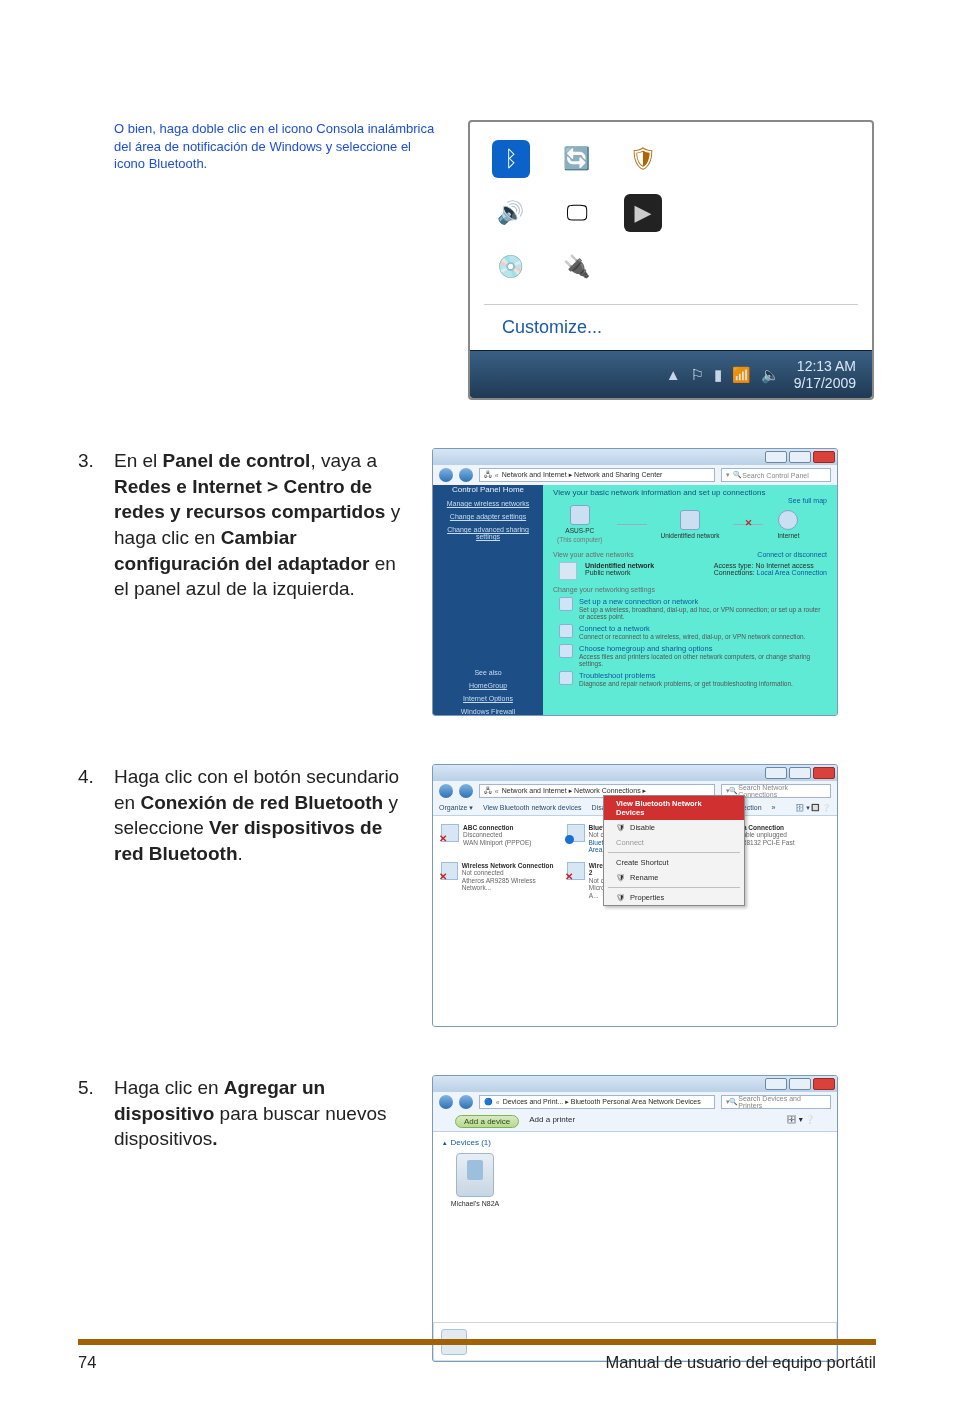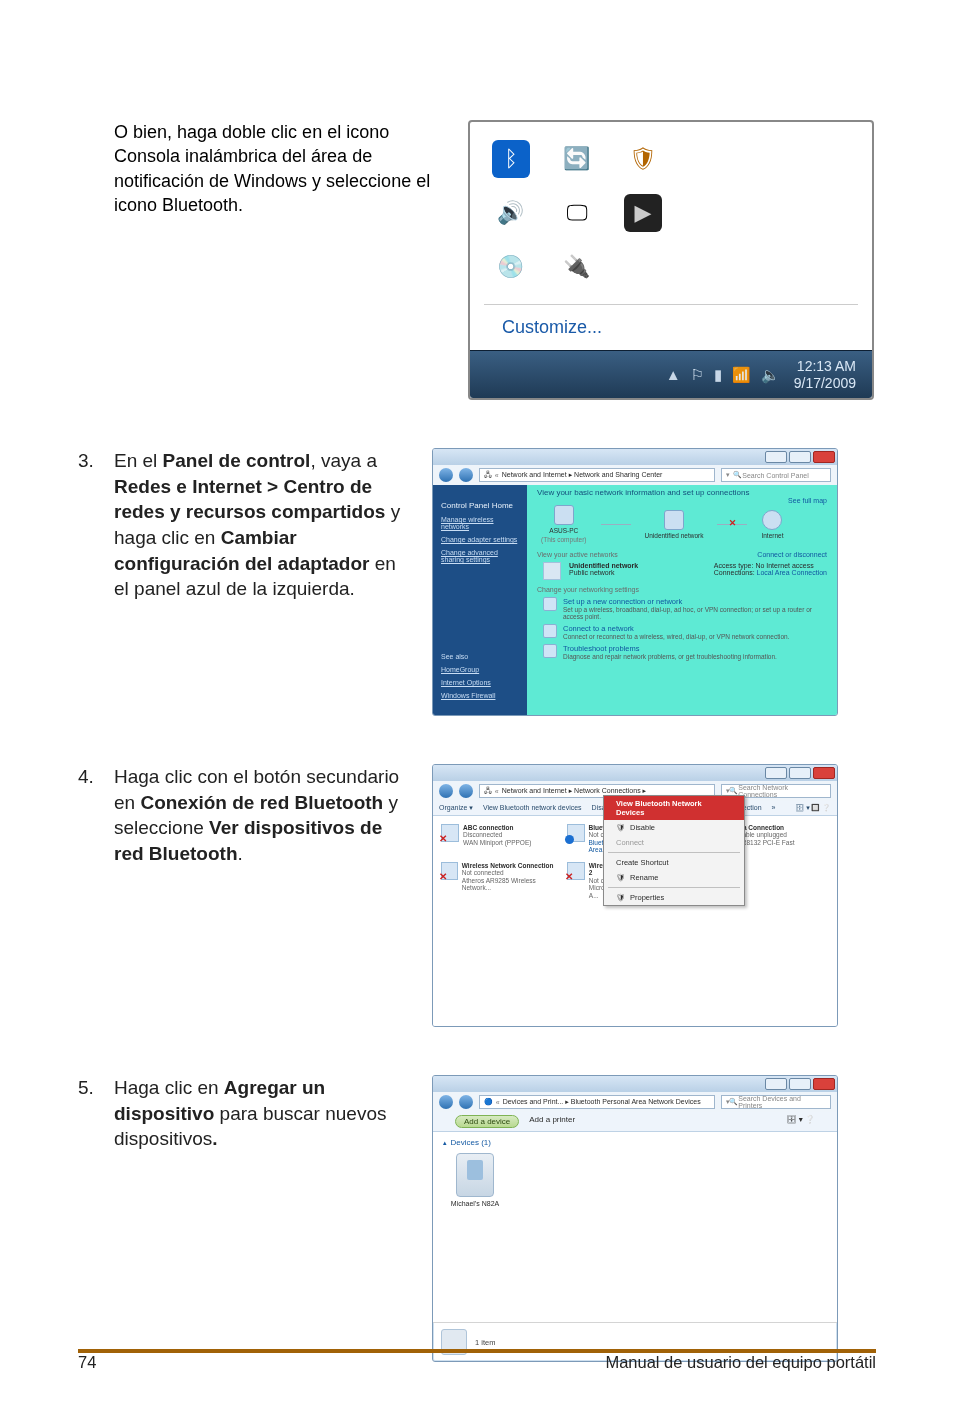--- a/index.html
+++ b/index.html
@@ -25,23 +25,23 @@
     .row .text {
       flex: 0 0 326px;
       font-size: 19px;
       line-height: 1.35;
       color: #222;
       display: flex;
       gap: 16px;
     }
     .row .intro-text {
       flex: 0 0 326px;
-      font-size: 18px;
+      font-size: 13px;
       line-height: 1.35;
-      color: #000000;
+      color: #1d4ed8;
       margin-left: 36px;
     }
     .num {
       flex: 0 0 20px;
       font-size: 19px;
     }
     .txtbody { flex: 1; }
     .row .screenshot {
       flex: 0 0 406px;
     }
@@ -116,25 +116,25 @@
       padding: 3px 6px; background:#eef4fa;
     }
     .navbtn { width:14px;height:14px;border-radius:50%;background:linear-gradient(#7fb4e6,#2f72b3); }
     .crumb { flex:1; background:#fff; border:1px solid #9fb6cd; height:14px; padding:1px 4px; font-size:7px; display:flex; align-items:center; gap:3px; }
     .searchbox { width:110px; background:#fff; border:1px solid #9fb6cd; height:14px; font-size:7px; color:#888; padding:1px 4px; display:flex;align-items:center;}
     .sep { color:#7a7a7a; }
 
     
     .nsc-body { display:flex; min-height: 230px; }
     .nsc-left {
-      width: 94px;
+      width: 110px;
       background:#1d4e86;
       color:#c8ddf4;
-      padding: 16px 8px;
-      display:flex; flex-direction:column; gap:6px;
+      padding: 0 8px;
+      display:flex; flex-direction:column; gap:6px;text-align:center;
     }
     .nsc-left .hdr { color:#e6f0fb; font-size:8px; }
     .nsc-left .lk { text-decoration:underline; cursor:default; font-size:7px; }
     .nsc-left .section-gap { flex:1; }
     .nsc-right {
       flex:1; padding: 3px 10px 8px 10px; background:#5eead4;
     }
     .viewbasic { color:#14507c; font-size:8px; }
     .netmap { display:flex; align-items:center; gap:14px; margin:8px 4px; }
     .netmap .node { display:flex;flex-direction:column;align-items:center; gap:2px; font-size:6.5px; color:#2d2d2d; }
@@ -187,21 +187,22 @@
     .device .dicon::after{content:"";position:absolute;inset:6px 10px 16px 10px;background:#9cbfde;border-radius:2px;}
     .device .dlabel{font-size:7px;text-align:center;}
     .dev-status { border-top:1px solid #d4d4d4; padding:6px 8px; display:flex; align-items:center; gap:8px; }
     .dev-status .sicon{ width:26px;height:26px;background:#e1e9f1;border:1px solid #aec4d9;border-radius:3px;}
     .dev-status .stext{ font-size:7.5px; color:#444;}
 
     .footer {
       position:absolute; left:78px; right:78px; bottom:46px;
       display:flex; justify-content:space-between;
       font-size:16.5px; color:#222;
-      border-top: 4px solid #a16207;
+      border-top: 6px solid #a16207;
+      padding-top: 8px;
     }
     strong{font-weight:700;}
   </style>
 </head>
 <body>
 
 <div class="content">
 
   <div class="row">
     <div class="intro-text">O bien, haga doble clic en el icono Consola inalámbrica del área de notificación de Windows y seleccione el icono Bluetooth.</div>
@@ -326,20 +327,27 @@
             <div class="taskrow">
                 <div class="ti"></div>
                 <div class="tt">
                   <div class="ttl">Connect to a network</div>
                   <div class="dsc">Connect or reconnect to a wireless, wired, dial-up, or VPN network connection.</div>
                 </div>
               </div>
             <div class="taskrow">
                 <div class="ti"></div>
                 <div class="tt">
+                  <div class="ttl">Choose homegroup and sharing options</div>
+                  <div class="dsc">Access files and printers located on other network computers, or change sharing settings.</div>
+                </div>
+              </div>
+            <div class="taskrow">
+                <div class="ti"></div>
+                <div class="tt">
                   <div class="ttl">Troubleshoot problems</div>
                   <div class="dsc">Diagnose and repair network problems, or get troubleshooting information.</div>
                 </div>
               </div>
           </div>
         </div>
       </div>
     </div>
   </div>
 

